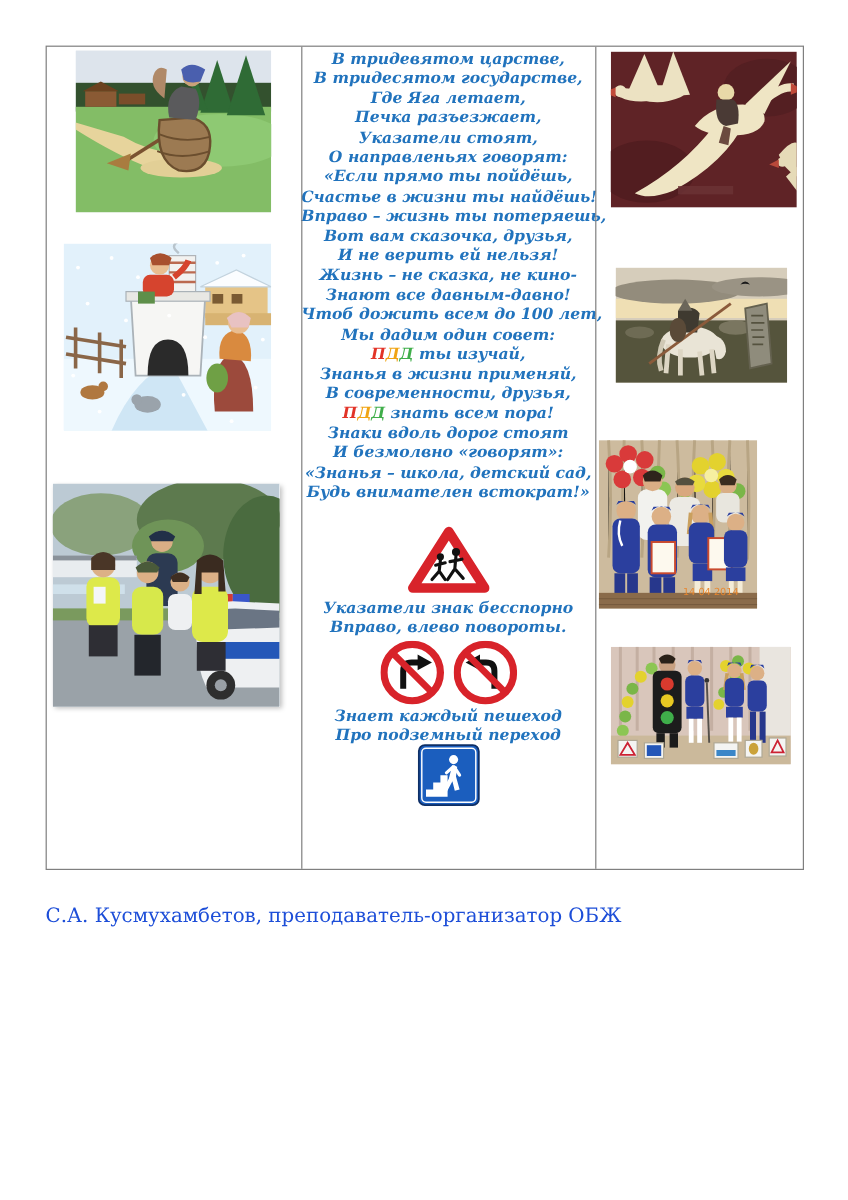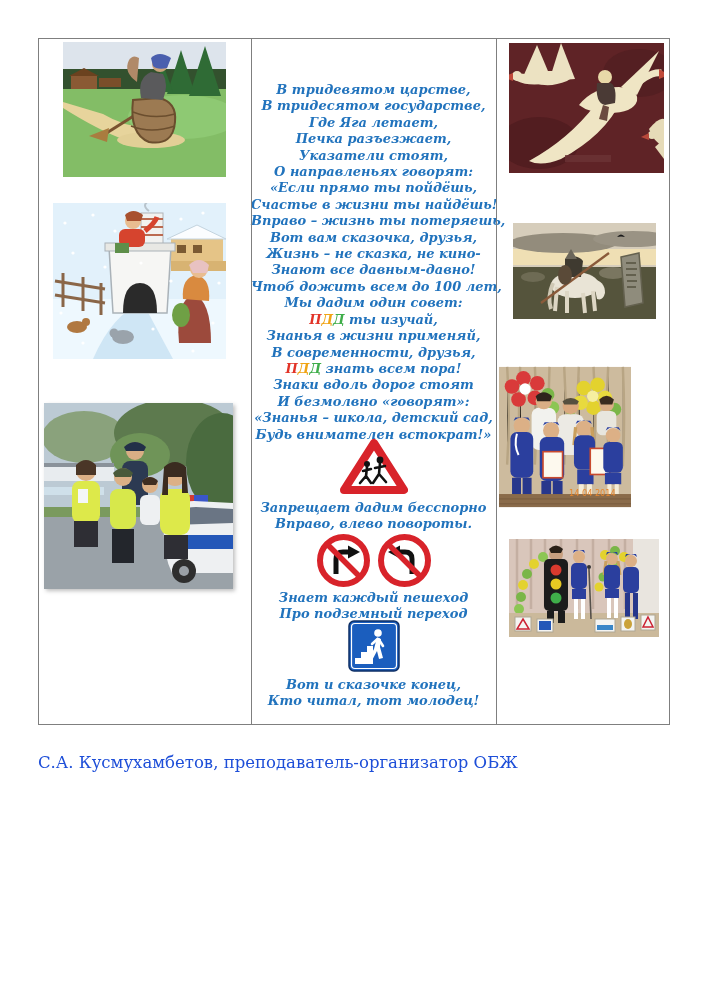--- a/index.html
+++ b/index.html
@@ -13,21 +13,21 @@
   .col1{left:0;width:212px;}
   .col2{left:212px;width:245px;}
   .col3{left:457px;width:173px;}
 
   .img-box{position:absolute;}
   .img-box svg{display:block;width:100%;height:100%;}
 
   .poem, .verse{position:absolute;left:0;right:0;text-align:center;
         color:#2173bd;font-style:italic;font-weight:bold;
         font-size:13px;line-height:16.4px;white-space:nowrap;}
-  .poem{top:3px;margin-top:40px;}
+  .poem{top:3px;}
   .sign-row{position:absolute;left:0;right:0;display:flex;
             justify-content:center;align-items:center;gap:8px;}
 
   .caption{position:absolute;left:38px;top:753px;font-size:16.5px;
            color:#1d4ed8;font-family:"DejaVu Serif", serif;}
 
   
   .soft{filter:none;}
 </style>
 </head>
@@ -199,20 +199,21 @@
         <div>В тридевятом царстве,</div>
         <div>В тридесятом государстве,</div>
         <div>Где Яга летает,</div>
         <div>Печка разъезжает,</div>
         <div>Указатели  стоят,</div>
         <div>О направленьях говорят:</div>
         <div>«Если прямо ты пойдёшь,</div>
         <div>Счастье в жизни ты найдёшь!</div>
         <div>Вправо – жизнь ты потеряешь,</div>
         <div>Вот вам сказочка, друзья,</div>
+        <div>И не верить  ей нельзя!</div>
         <div>Жизнь – не сказка, не кино-</div>
         <div>Знают все давным-давно!</div>
         <div>Чтоб дожить всем до 100 лет,</div>
         <div>Мы дадим один совет:</div>
         <div><span style="color: rgb(226, 51, 39);">П</span><span style="color: rgb(240, 164, 20);">Д</span><span style="color: rgb(63, 174, 74);">Д</span> ты изучай,</div>
         <div>Знанья в жизни применяй,</div>
         <div>В современности, друзья,</div>
         <div><span style="color: rgb(226, 51, 39);">П</span><span style="color: rgb(240, 164, 20);">Д</span><span style="color: rgb(63, 174, 74);">Д</span> знать всем пора!</div>
         <div>Знаки вдоль дорог стоят</div>
         <div>И безмолвно «говорят»:</div>
@@ -226,21 +227,21 @@
         <g stroke="#111" stroke-width="2.6" stroke-linecap="round" fill="none">
           <circle cx="27" cy="26" r="3" fill="#111" stroke="none"></circle>
           <path d="M27,29 L26,38 M26,38 L20,45 M26,38 L31,45 M23,33 L31,31"></path>
           <circle cx="40" cy="22" r="3.4" fill="#111" stroke="none"></circle>
           <path d="M40,25 L39,36 M39,36 L33,45 M39,36 L46,44 M35,30 L45,28"></path>
         </g>
       </svg>
     </div>
 
     <div class="verse" style="top:461px;">
-        <div>Запрещает дадим бесспорно</div>
+        <div>Указатели знак бесспорно</div>
         <div>Вправо, влево повороты.</div>
       </div>
 
     <div class="sign-row" style="top:495px;">
       <svg width="53" height="53" viewBox="0 0 53 53">
         <circle cx="26.5" cy="26.5" r="23.5" fill="#fff" stroke="#d8232a" stroke-width="6"></circle>
         <path d="M19,40 L19,25 Q19,18 26,18 L33,18" fill="none" stroke="#111" stroke-width="5"></path>
         <polygon points="31,11.5 43,18 31,24.5" fill="#111"></polygon>
         <line x1="10" y1="10" x2="43" y2="43" stroke="#d8232a" stroke-width="5.5"></line>
       </svg>
@@ -263,24 +264,20 @@
         <rect x="3.5" y="3.5" width="45" height="45" rx="3.5" fill="none" stroke="#ffffff" stroke-width="1.2"></rect>
         <g fill="#ffffff">
           <polygon points="7,44 7,38 13,38 13,32 19,32 19,26 25,26 25,44"></polygon>
           <circle cx="30" cy="13" r="3.8"></circle>
           <path d="M29,17.5 L26,29 L21,38 L24.5,39.5 L29,31 L31,39 L35,38 L32,27 L33,19 Z"></path>
           <path d="M29.5,19 L24,24 M30.5,19 L35,26" stroke="#fff" stroke-width="2.6" fill="none" stroke-linecap="round"></path>
         </g>
       </svg>
     </div>
 
-    <div class="verse" style="top:638px;">
-        <div>Вот и сказочке конец,</div>
-        <div>Кто читал, тот молодец!</div>
-      </div>
   </div>
 
   <div class="divider" style="left:212px;"></div>
   <div class="divider" style="left:457px;"></div>
 
   <div class="col col3">
 
     <div class="img-box" style="left:13px;top:4px;width:155px;height:130px;">
       <svg viewBox="0 0 155 130">
         <rect width="155" height="130" fill="#5f2326"></rect>

